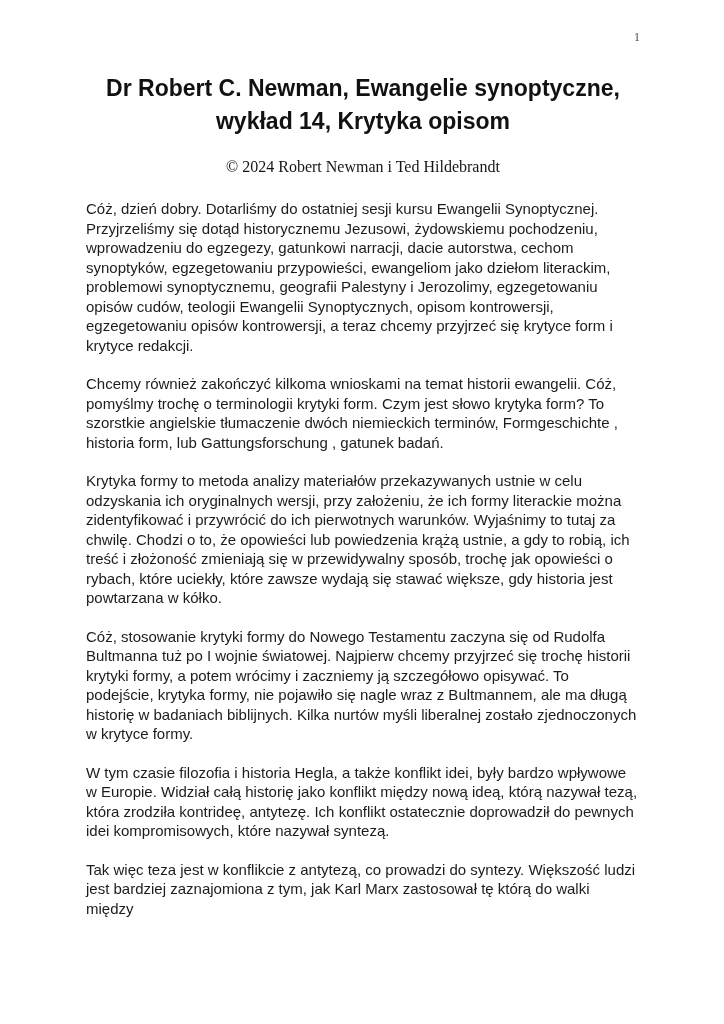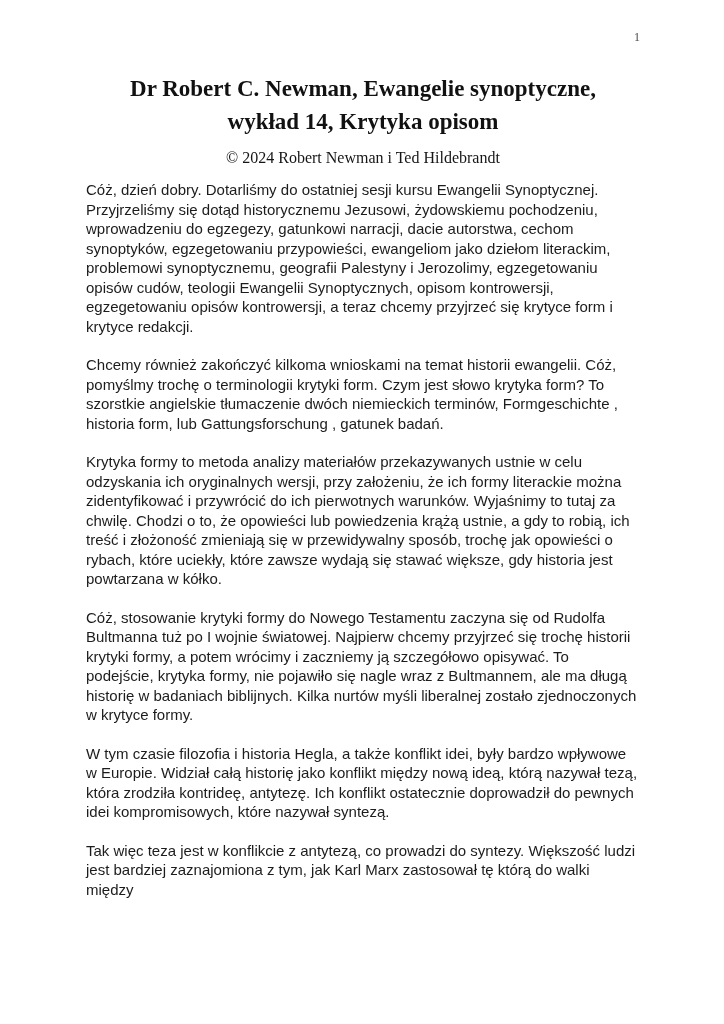--- a/index.html
+++ b/index.html
@@ -26,34 +26,33 @@
     height: 16px;
   }
   .doc-title {
     margin: 26px 0 0 0;
     text-align: center;
     font-size: 23px;
     font-weight: bold;
     line-height: 33px;
     color: #111111;
     letter-spacing: 0;
-    font-family: Liberation Serif, serif;
   }
   .doc-title .title-line {
     display: block;
   }
   .copyright {
     text-align: center;
     font-family: "Liberation Serif", serif;
     font-size: 16px;
     color: #151515;
-    margin-top: 11px;
+    margin-top: 20px;
   }
   .doc-body {
-    margin-top: 13px;
+    margin-top: 23px;
     font-size: 15px;
     line-height: 19.5px;
     color: #1c1c1c;
   }
   .doc-body p {
     margin: 0 0 19px 0;
     text-align: left;
   }
 </style>
 </head>

